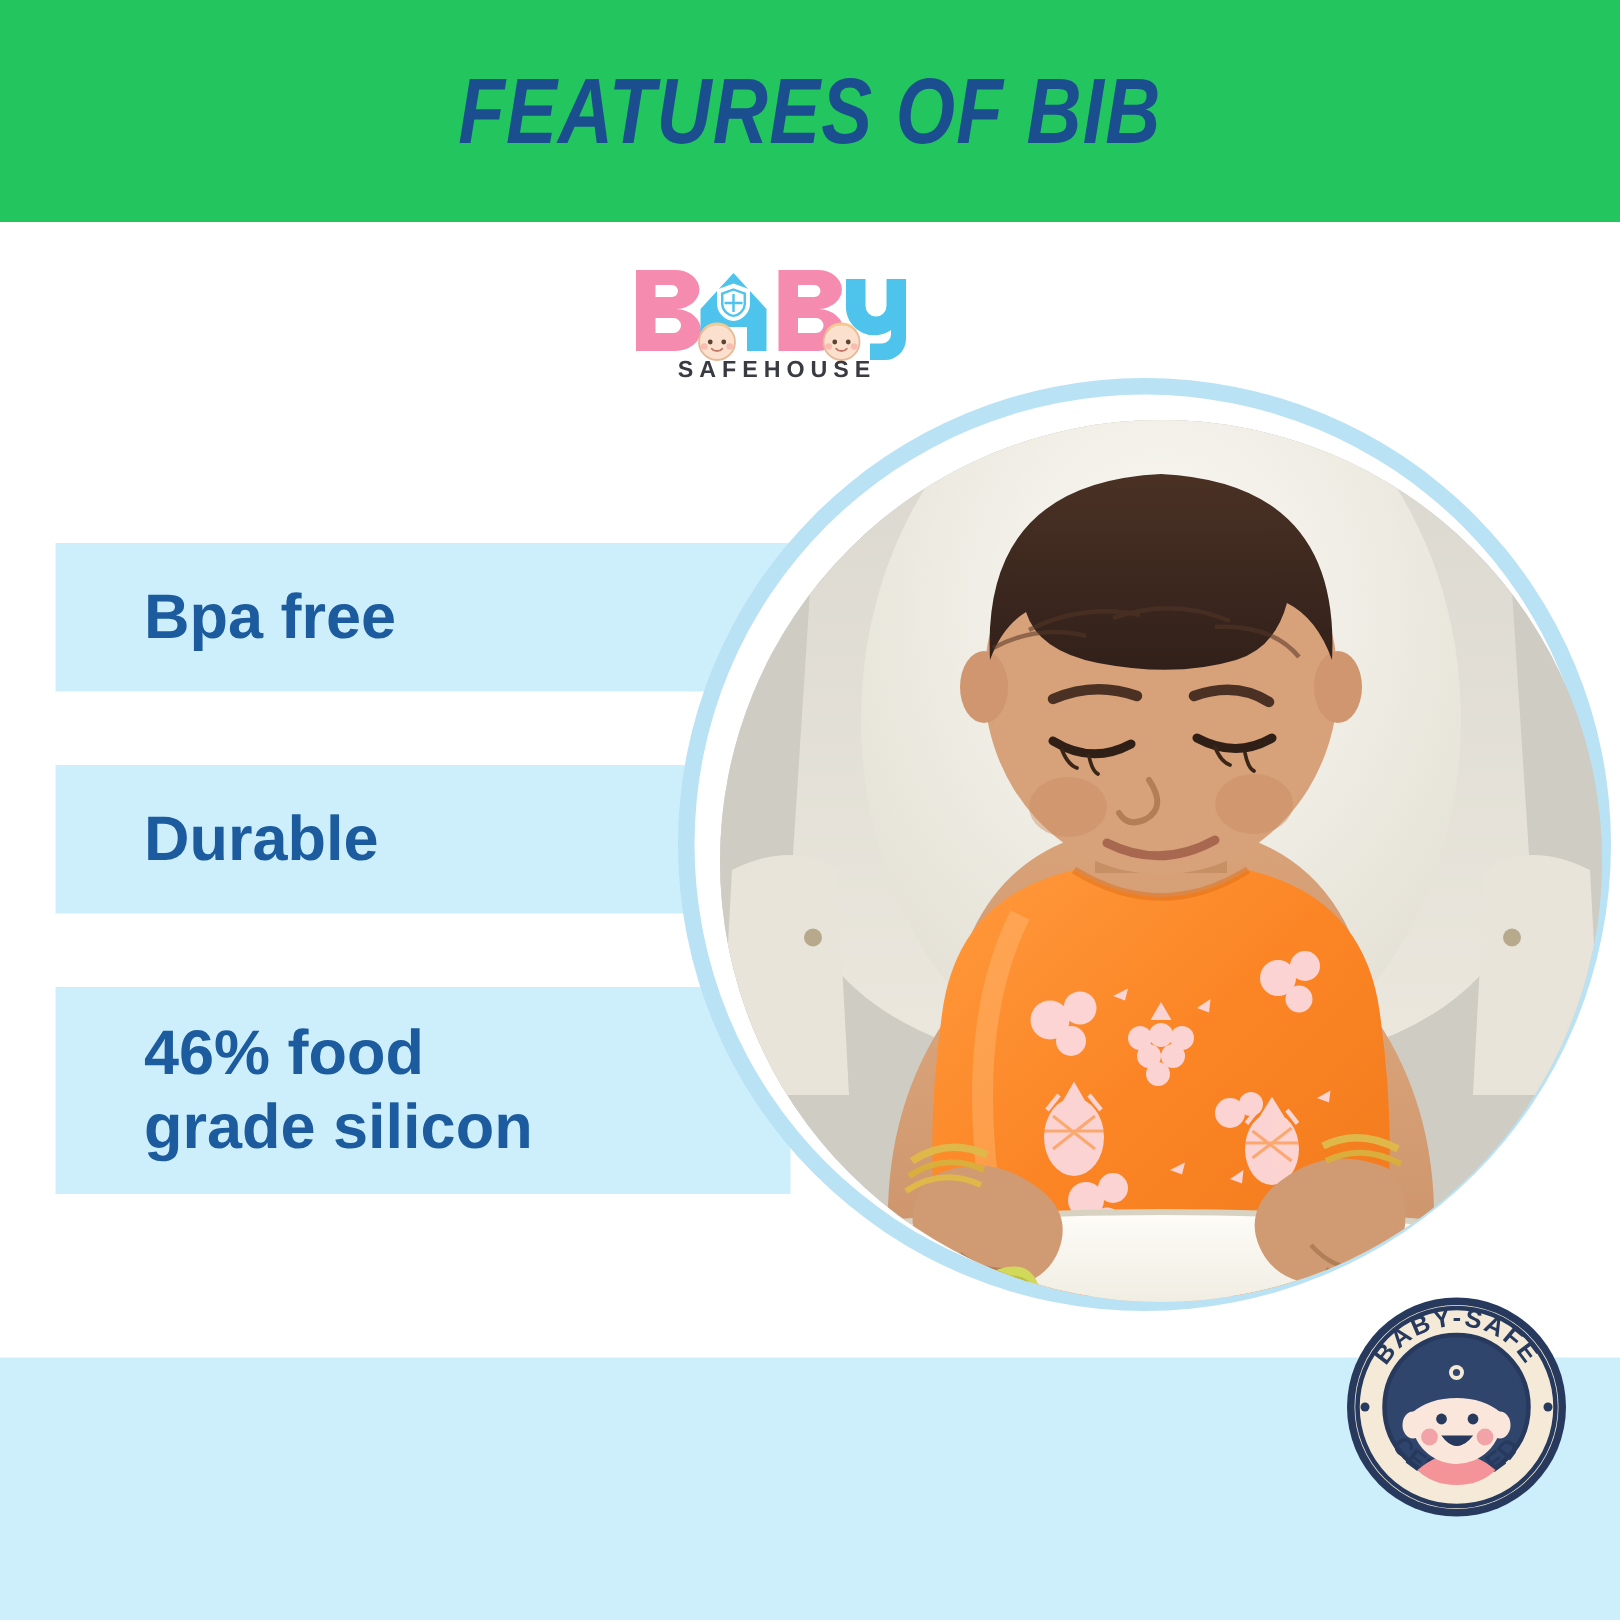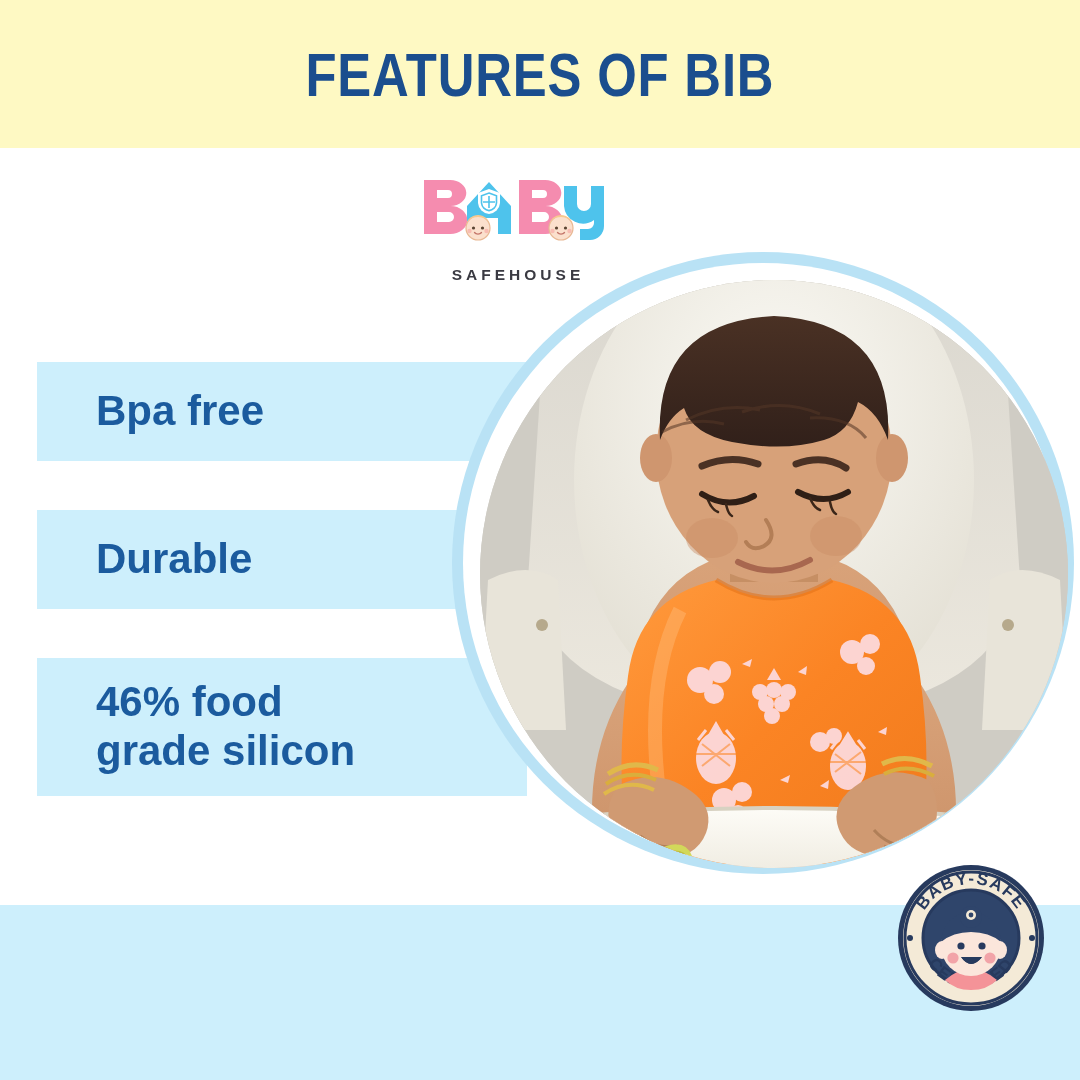--- a/index.html
+++ b/index.html
@@ -7,22 +7,22 @@
     width:1080px;height:1080px;overflow:hidden;
     background:#ffffff;
     font-family:"Liberation Sans", sans-serif;
     position:relative;
   }
   #page{position:relative;width:1080px;height:1080px;overflow:hidden;background:#fff;}
 
   
   .header-band{
     position:absolute;left:0;top:0;width:1080px;height:148px;
-    background:#fef9c3;
-    display:flex;align-items:center;justify-content:center;
+    background:#22c55e;
+    display:flex;align-items:center;justify-content:center;font-style:italic;
   }
   .header-title{
     color:#1b4e8e;
     font-size:62px;
     font-weight:bold;
     letter-spacing:1px;
     transform:scaleX(.82);
     transform-origin:center;
     white-space:nowrap;
     font-family:"Liberation Sans", sans-serif;
@@ -40,21 +40,20 @@
   }
   .logo-word{position:absolute;left:0;top:0;width:200px;height:66px;}
   .logo-sub{
     position:absolute;left:0;top:62px;width:200px;
     text-align:center;
     color:#3a3a42;
     font-size:15.5px;
     font-weight:bold;
     letter-spacing:4.0px;
     font-family:"Liberation Sans", sans-serif;
-    margin-top:28px;
   }
 
   
   .feature{
     position:absolute;left:37px;
     background:#cdeffc;
     display:flex;align-items:center;
     padding-left:59px;
     box-sizing:border-box;
     z-index:2;

